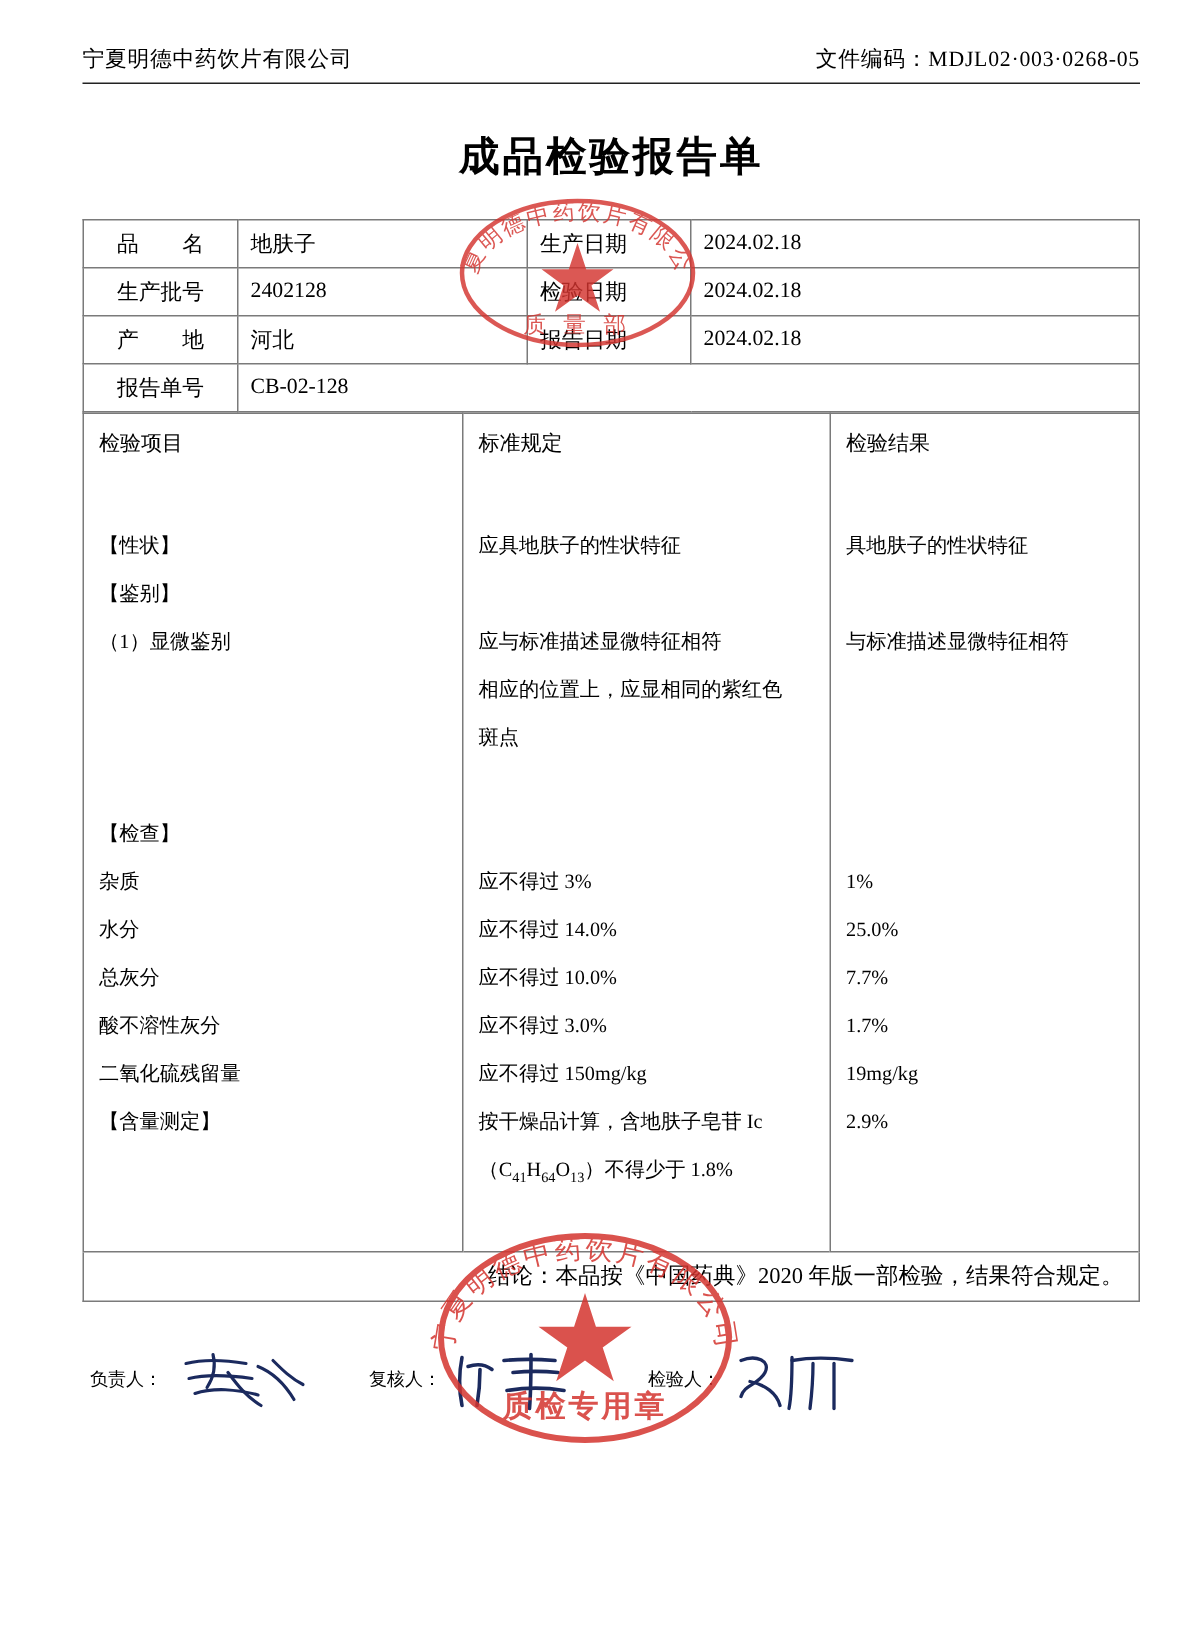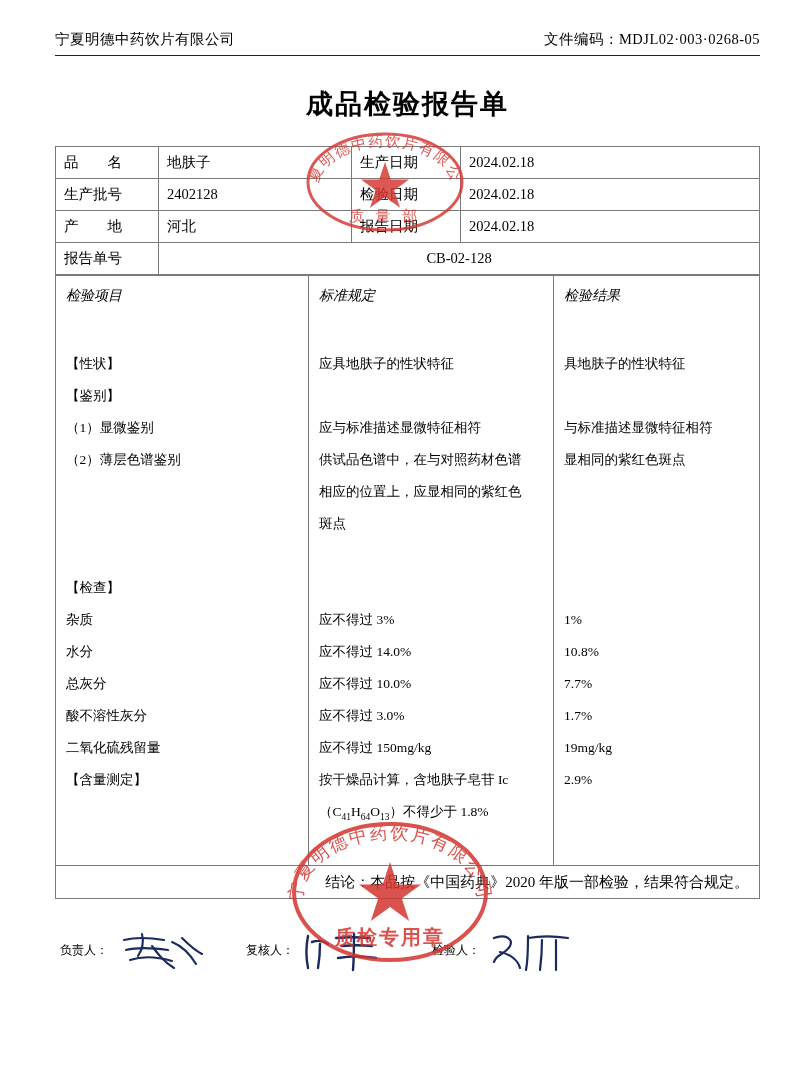--- a/index.html
+++ b/index.html
@@ -60,20 +60,21 @@
     height: 31px;
     font-size: 14.5px;
     padding: 0 8px;
     vertical-align: middle;
     background: transparent;
   }
   .lbl {
     width: 86px;
     white-space: nowrap;
     letter-spacing: 0;
+    text-align: center;
   }
   .val-1 { width: 176px; }
   .lbl-2 { width: 92px; }
   .val-2 { }
   
   .result-table {
     border-collapse: collapse;
     width: 100%;
     table-layout: fixed;
   }
@@ -88,21 +89,21 @@
   }
   .result-table thead th {
     border-top: 1px solid #7a7a7a;
     height: 40px;
     vertical-align: middle;
     font-size: 14px;
   }
   .col-item { width: 232px; }
   .col-std  { width: 224px; }
   .col-res  { }
-  .hdr-center { text-align: center; font-style: italic; }
+  .hdr-center { text-align: center; }
   .result-table tbody td {
     height: 32px;
     line-height: 32px;
   }
   .blank-row td { height: 22px; line-height: 22px; }
   .conclusion-row td {
     border-top: 1px solid #7a7a7a;
     border-bottom: 1px solid #7a7a7a;
     height: 40px;
     line-height: 40px;
@@ -186,21 +187,21 @@
         <td class="val-2">2024.02.18</td>
       </tr>
       <tr>
         <td class="lbl">产　　地</td>
         <td class="val-1">河北</td>
         <td class="lbl-2">报告日期</td>
         <td class="val-2">2024.02.18</td>
       </tr>
       <tr>
         <td class="lbl">报告单号</td>
-        <td colspan="3" style="text-align:center;margin-top:32px;">CB-02-128</td>
+        <td colspan="3" style="text-align:left;margin-top:32px;">CB-02-128</td>
       </tr>
     </tbody>
   </table>
 
   <table class="result-table">
     <thead>
       <tr>
         <th class="col-item hdr-center">检验项目</th>
         <th class="col-std hdr-center">标准规定</th>
         <th class="col-res hdr-center">检验结果</th>
@@ -221,25 +222,20 @@
         <td>【鉴别】</td>
         <td></td>
         <td></td>
       </tr>
       <tr>
         <td>（1）显微鉴别</td>
         <td>应与标准描述显微特征相符</td>
         <td>与标准描述显微特征相符</td>
       </tr>
       <tr>
-        <td>（2）薄层色谱鉴别</td>
-        <td>供试品色谱中，在与对照药材色谱</td>
-        <td>显相同的紫红色斑点</td>
-      </tr>
-      <tr>
         <td></td>
         <td>相应的位置上，应显相同的紫红色</td>
         <td></td>
       </tr>
       <tr>
         <td></td>
         <td>斑点</td>
         <td></td>
       </tr>
       <tr class="blank-row">
@@ -253,21 +249,21 @@
         <td></td>
       </tr>
       <tr>
         <td>杂质</td>
         <td>应不得过 3%</td>
         <td>1%</td>
       </tr>
       <tr>
         <td>水分</td>
         <td>应不得过 14.0%</td>
-        <td>10.8%</td>
+        <td>25.0%</td>
       </tr>
       <tr>
         <td>总灰分</td>
         <td>应不得过 10.0%</td>
         <td>7.7%</td>
       </tr>
       <tr>
         <td>酸不溶性灰分</td>
         <td>应不得过 3.0%</td>
         <td>1.7%</td>

